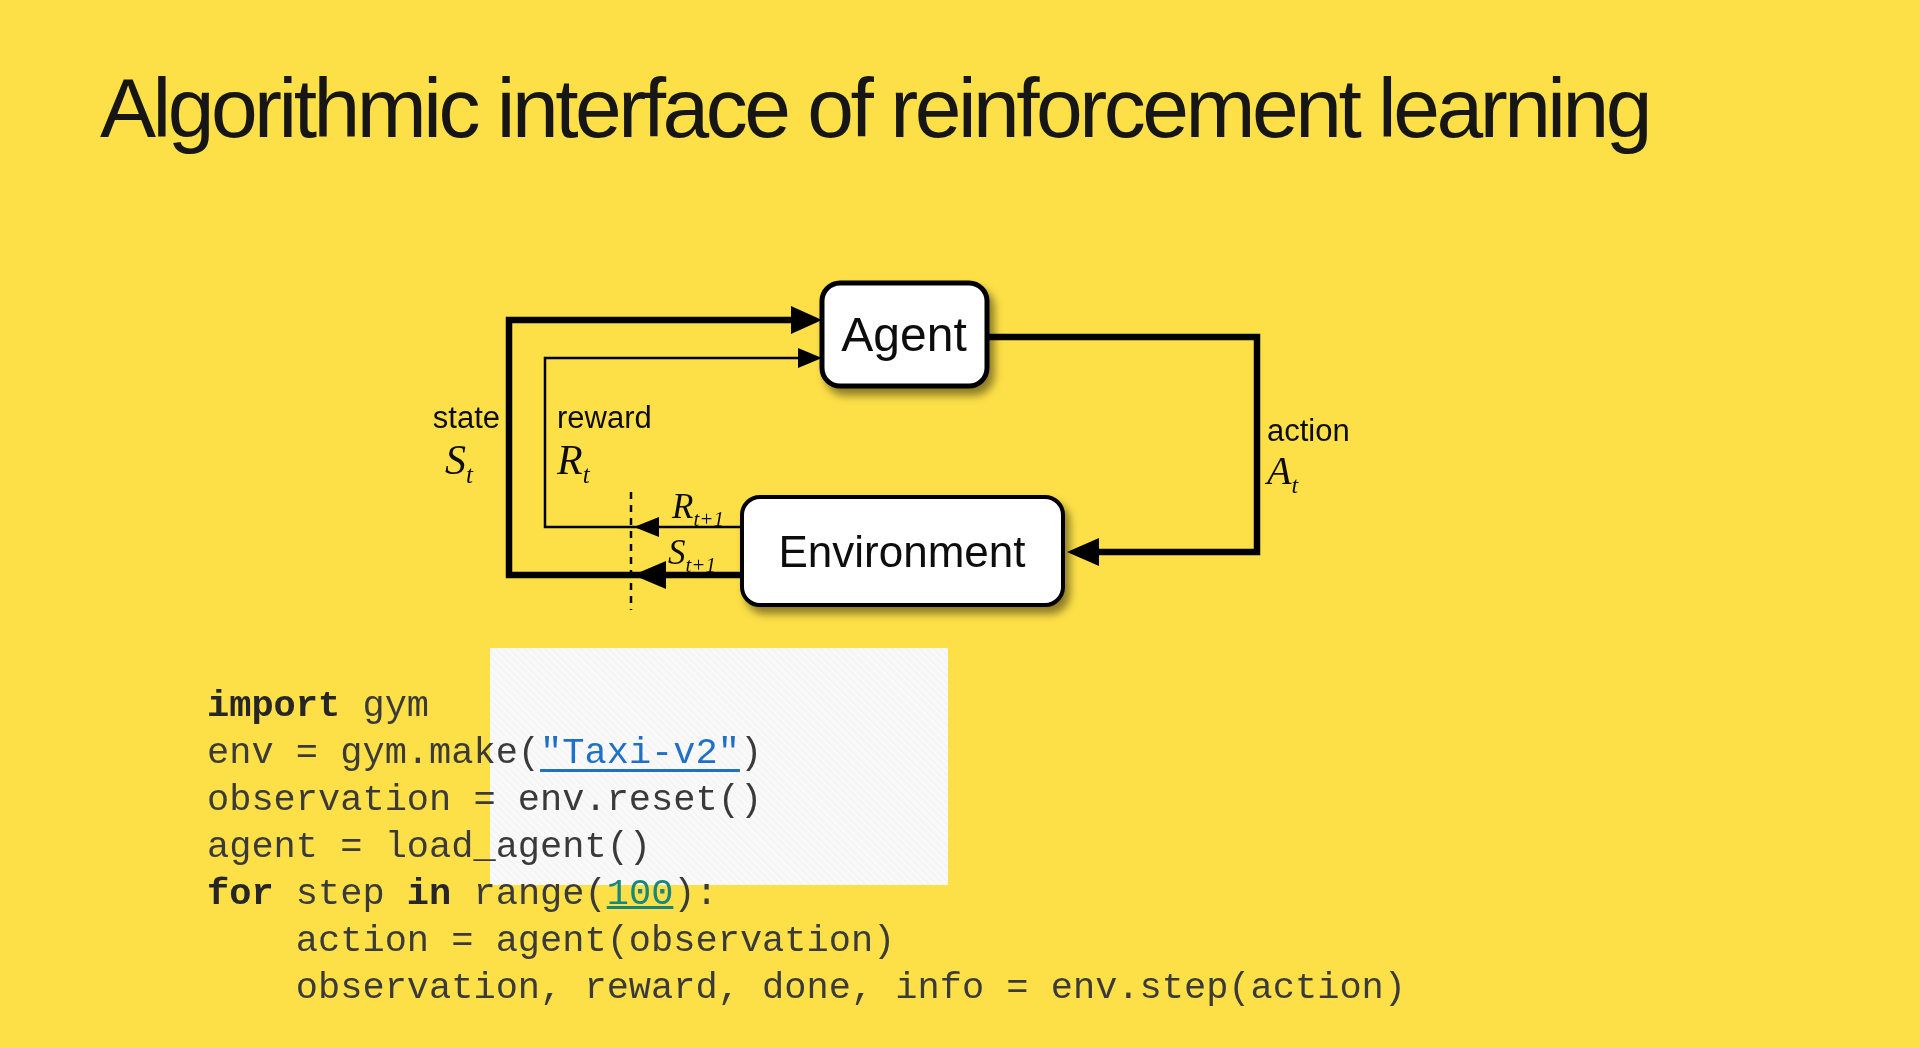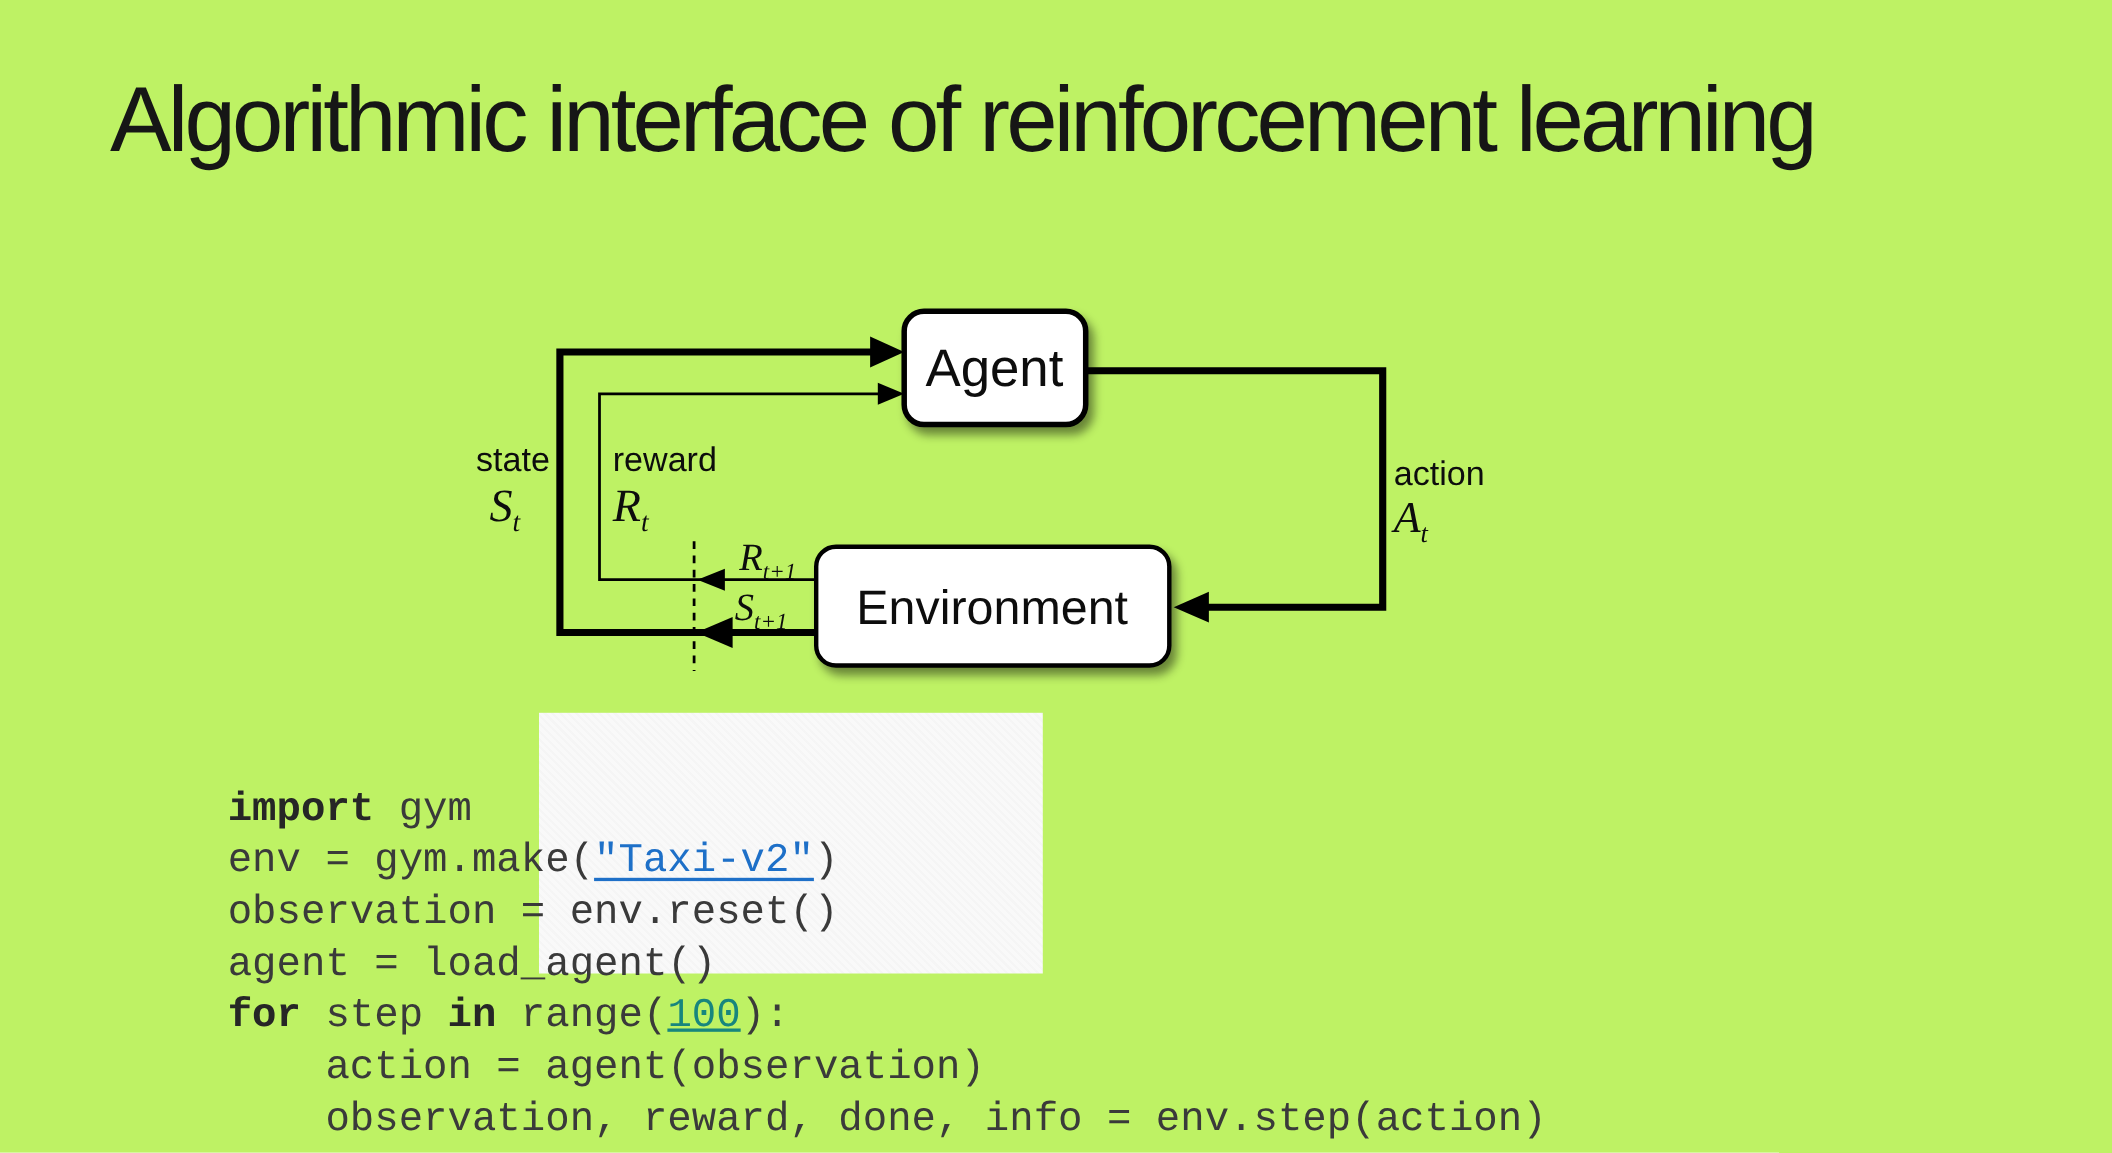--- a/index.html
+++ b/index.html
@@ -1,21 +1,21 @@
 <!DOCTYPE html>
 <html style="--c-code_text: #3a3a3a; --c-keyword: #262626; --c-number: #17867d; --c-link: #1e70c8; --c-diagram_stroke: #000000; --c-title_text: #161616;"><head>
 <meta charset="utf-8">
 <style>
   * { margin: 0; padding: 0; box-sizing: border-box; }
   html, body { background: #ffffff; }
   .slide {
     position: relative;
     width: 1920px;
     height: 1048px;
-    background: #bef264;
+    background: #fde047;
     overflow: hidden;
     font-family: "Liberation Sans", sans-serif;
   }
   .title {
     position: absolute;
     left: 100px;
     top: 52px;
     font-size: 84px;
     font-weight: 400;
     letter-spacing: -3.5px;
@@ -38,21 +38,21 @@
     width: 1920px;
     height: 1048px;
   }
   .diagram-svg text { fill: #0d0d0d; }
   .lbl { font-family: "Liberation Sans", sans-serif; font-size: 31px; }
   .boxlbl { font-family: "Liberation Sans", sans-serif; }
   .sym { font-family: "Liberation Serif", serif; font-style: italic; }
   .code-block {
     position: absolute;
     left: 207px;
-    top: 713px;
+    top: 683px;
     font-family: "Liberation Mono", "DejaVu Sans Mono", monospace;
     font-size: 37px;
     line-height: 47px;
     white-space: pre;
     color: var(--c-code_text, #3a3a3a);
   }
   .code-line { height: 47px; }
   .tok-p   { color: var(--c-code_text, #3a3a3a); }
   .tok-kw  { color: var(--c-keyword, #262626); font-weight: bold; }
   .tok-num { color: var(--c-number, #17867d); text-decoration: underline; }

